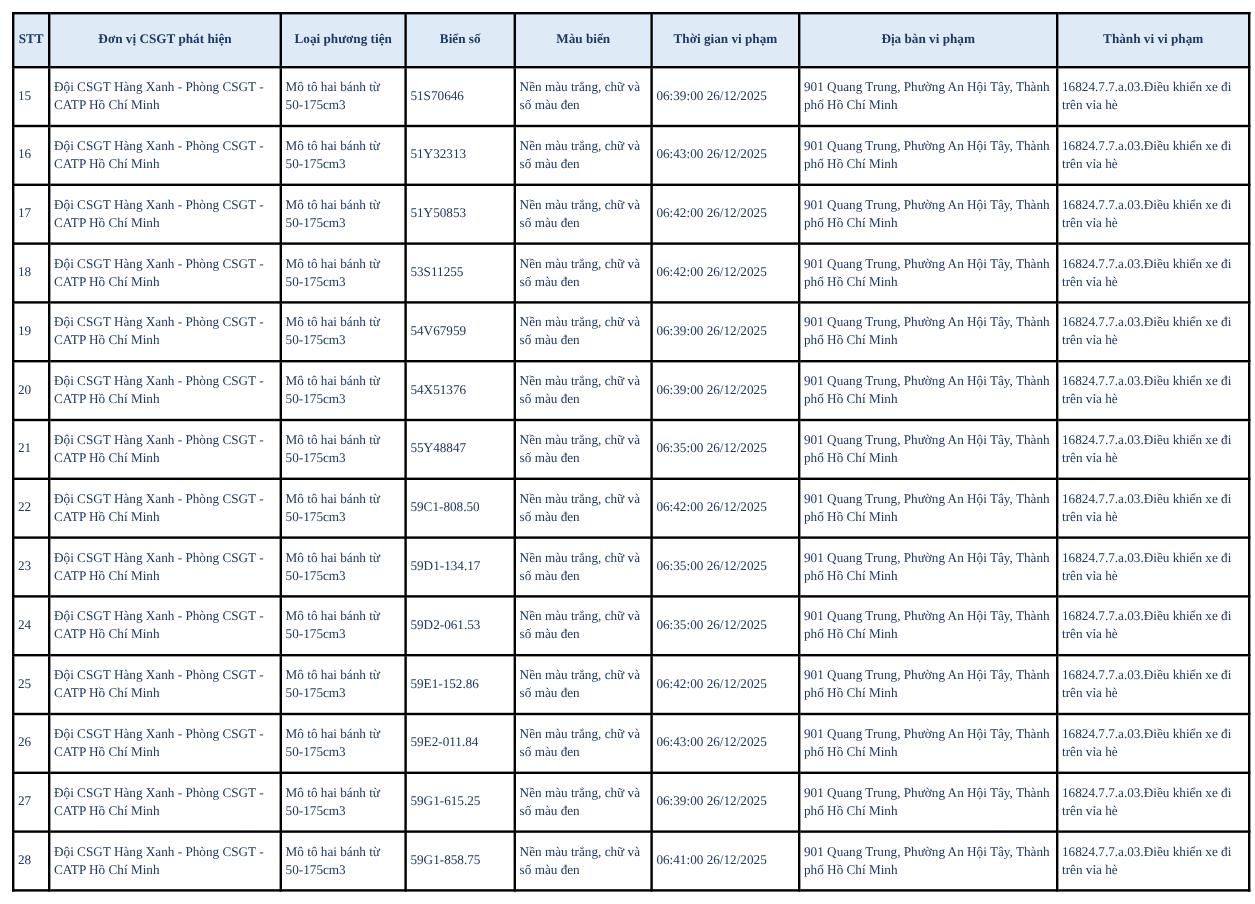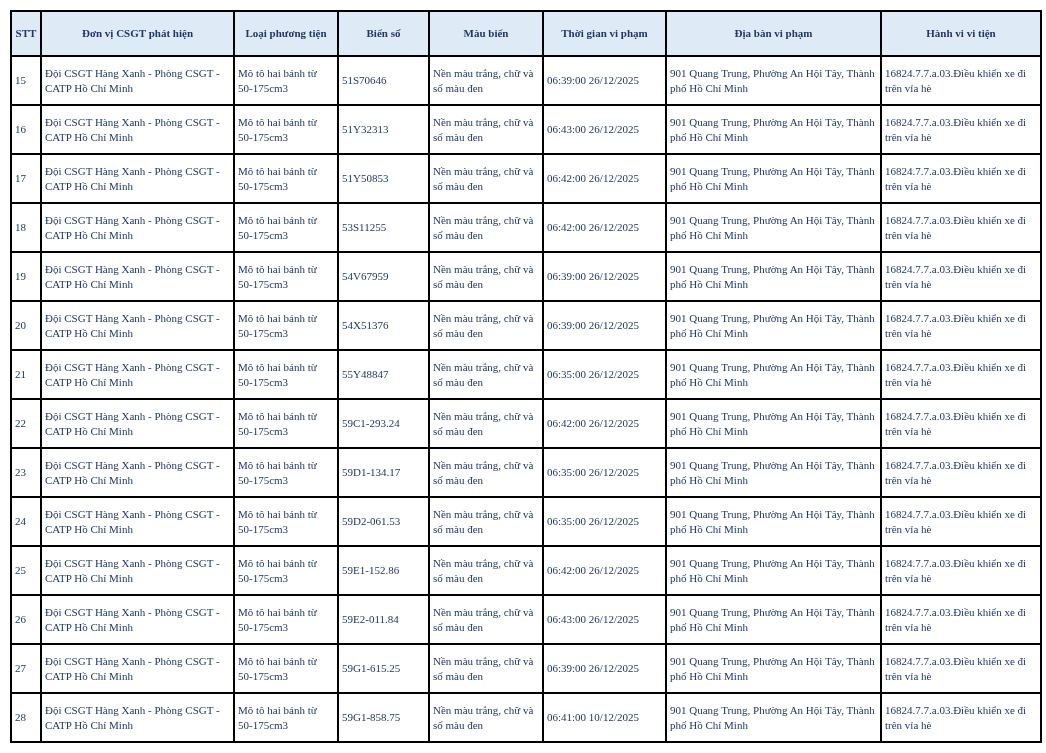--- a/index.html
+++ b/index.html
@@ -69,21 +69,21 @@
     </colgroup>
     <thead>
       <tr>
         <th>STT</th>
         <th>Đơn vị CSGT phát hiện</th>
         <th>Loại phương tiện</th>
         <th>Biển số</th>
         <th>Màu biển</th>
         <th>Thời gian vi phạm</th>
         <th>Địa bàn vi phạm</th>
-        <th>Hành vi vi tiện</th>
+        <th>Thành vi vi phạm</th>
       </tr>
     </thead>
     <tbody id="rows-body">
         <tr>
     <td class="c-stt">15</td>
     <td class="c-unit">Đội CSGT Hàng Xanh - Phòng CSGT - CATP Hồ Chí Minh</td>
     <td class="c-vehicle">Mô tô hai bánh từ 50-175cm3</td>
     <td class="c-plate">51S70646</td>
     <td class="c-pcolor">Nền màu trắng, chữ và số màu đen</td>
     <td class="c-time">06:39:00 26/12/2025</td>
@@ -147,21 +147,21 @@
     <td class="c-plate">55Y48847</td>
     <td class="c-pcolor">Nền màu trắng, chữ và số màu đen</td>
     <td class="c-time">06:35:00 26/12/2025</td>
     <td class="c-location">901 Quang Trung, Phường An Hội Tây, Thành phố Hồ Chí Minh</td>
     <td class="c-violation">16824.7.7.a.03.Điều khiển xe đi trên vỉa hè</td>
   </tr>
         <tr>
     <td class="c-stt">22</td>
     <td class="c-unit">Đội CSGT Hàng Xanh - Phòng CSGT - CATP Hồ Chí Minh</td>
     <td class="c-vehicle">Mô tô hai bánh từ 50-175cm3</td>
-    <td class="c-plate">59C1-293.24</td>
+    <td class="c-plate">59C1-808.50</td>
     <td class="c-pcolor">Nền màu trắng, chữ và số màu đen</td>
     <td class="c-time">06:42:00 26/12/2025</td>
     <td class="c-location">901 Quang Trung, Phường An Hội Tây, Thành phố Hồ Chí Minh</td>
     <td class="c-violation">16824.7.7.a.03.Điều khiển xe đi trên vỉa hè</td>
   </tr>
         <tr>
     <td class="c-stt">23</td>
     <td class="c-unit">Đội CSGT Hàng Xanh - Phòng CSGT - CATP Hồ Chí Minh</td>
     <td class="c-vehicle">Mô tô hai bánh từ 50-175cm3</td>
     <td class="c-plate">59D1-134.17</td>
@@ -209,19 +209,19 @@
     <td class="c-time">06:39:00 26/12/2025</td>
     <td class="c-location">901 Quang Trung, Phường An Hội Tây, Thành phố Hồ Chí Minh</td>
     <td class="c-violation">16824.7.7.a.03.Điều khiển xe đi trên vỉa hè</td>
   </tr>
         <tr>
     <td class="c-stt">28</td>
     <td class="c-unit">Đội CSGT Hàng Xanh - Phòng CSGT - CATP Hồ Chí Minh</td>
     <td class="c-vehicle">Mô tô hai bánh từ 50-175cm3</td>
     <td class="c-plate">59G1-858.75</td>
     <td class="c-pcolor">Nền màu trắng, chữ và số màu đen</td>
-    <td class="c-time">06:41:00 10/12/2025</td>
+    <td class="c-time">06:41:00 26/12/2025</td>
     <td class="c-location">901 Quang Trung, Phường An Hội Tây, Thành phố Hồ Chí Minh</td>
     <td class="c-violation">16824.7.7.a.03.Điều khiển xe đi trên vỉa hè</td>
   </tr>
       </tbody>
   </table>
 </div>
 
 </body></html>

